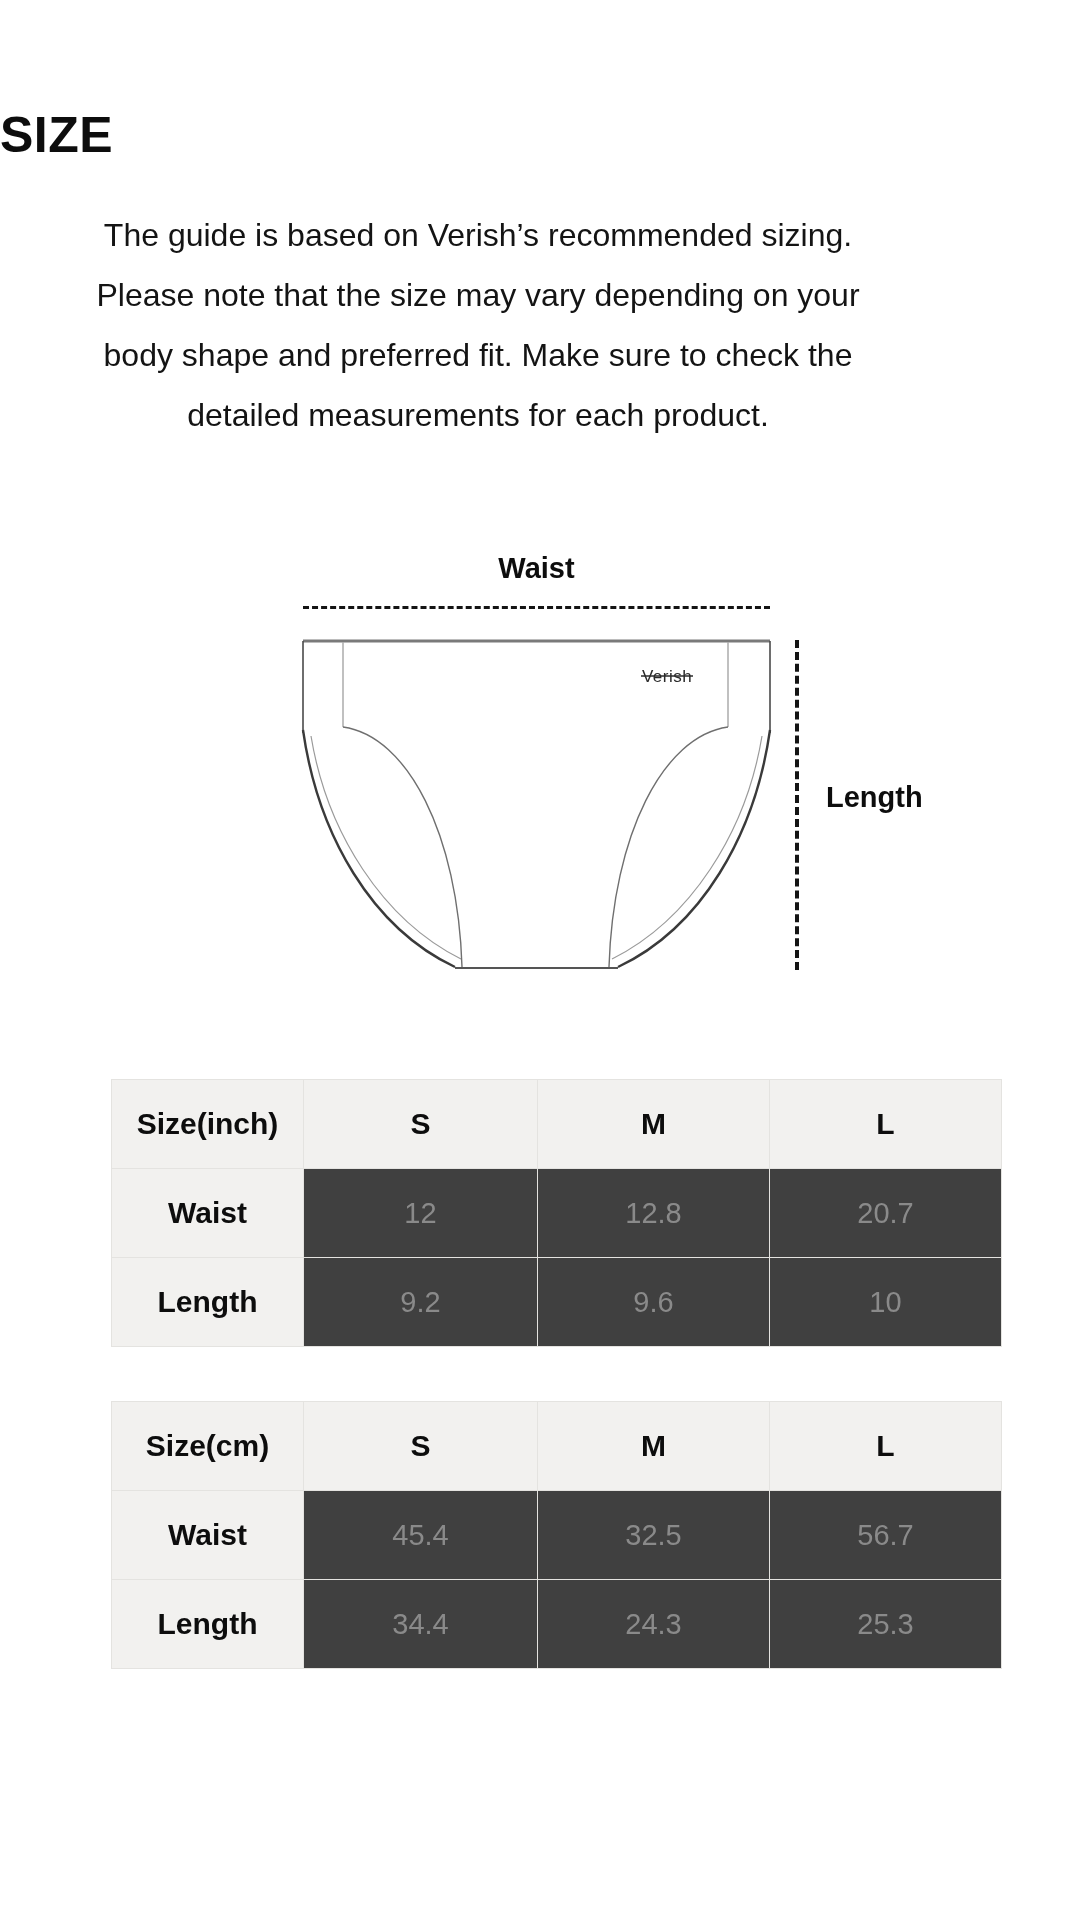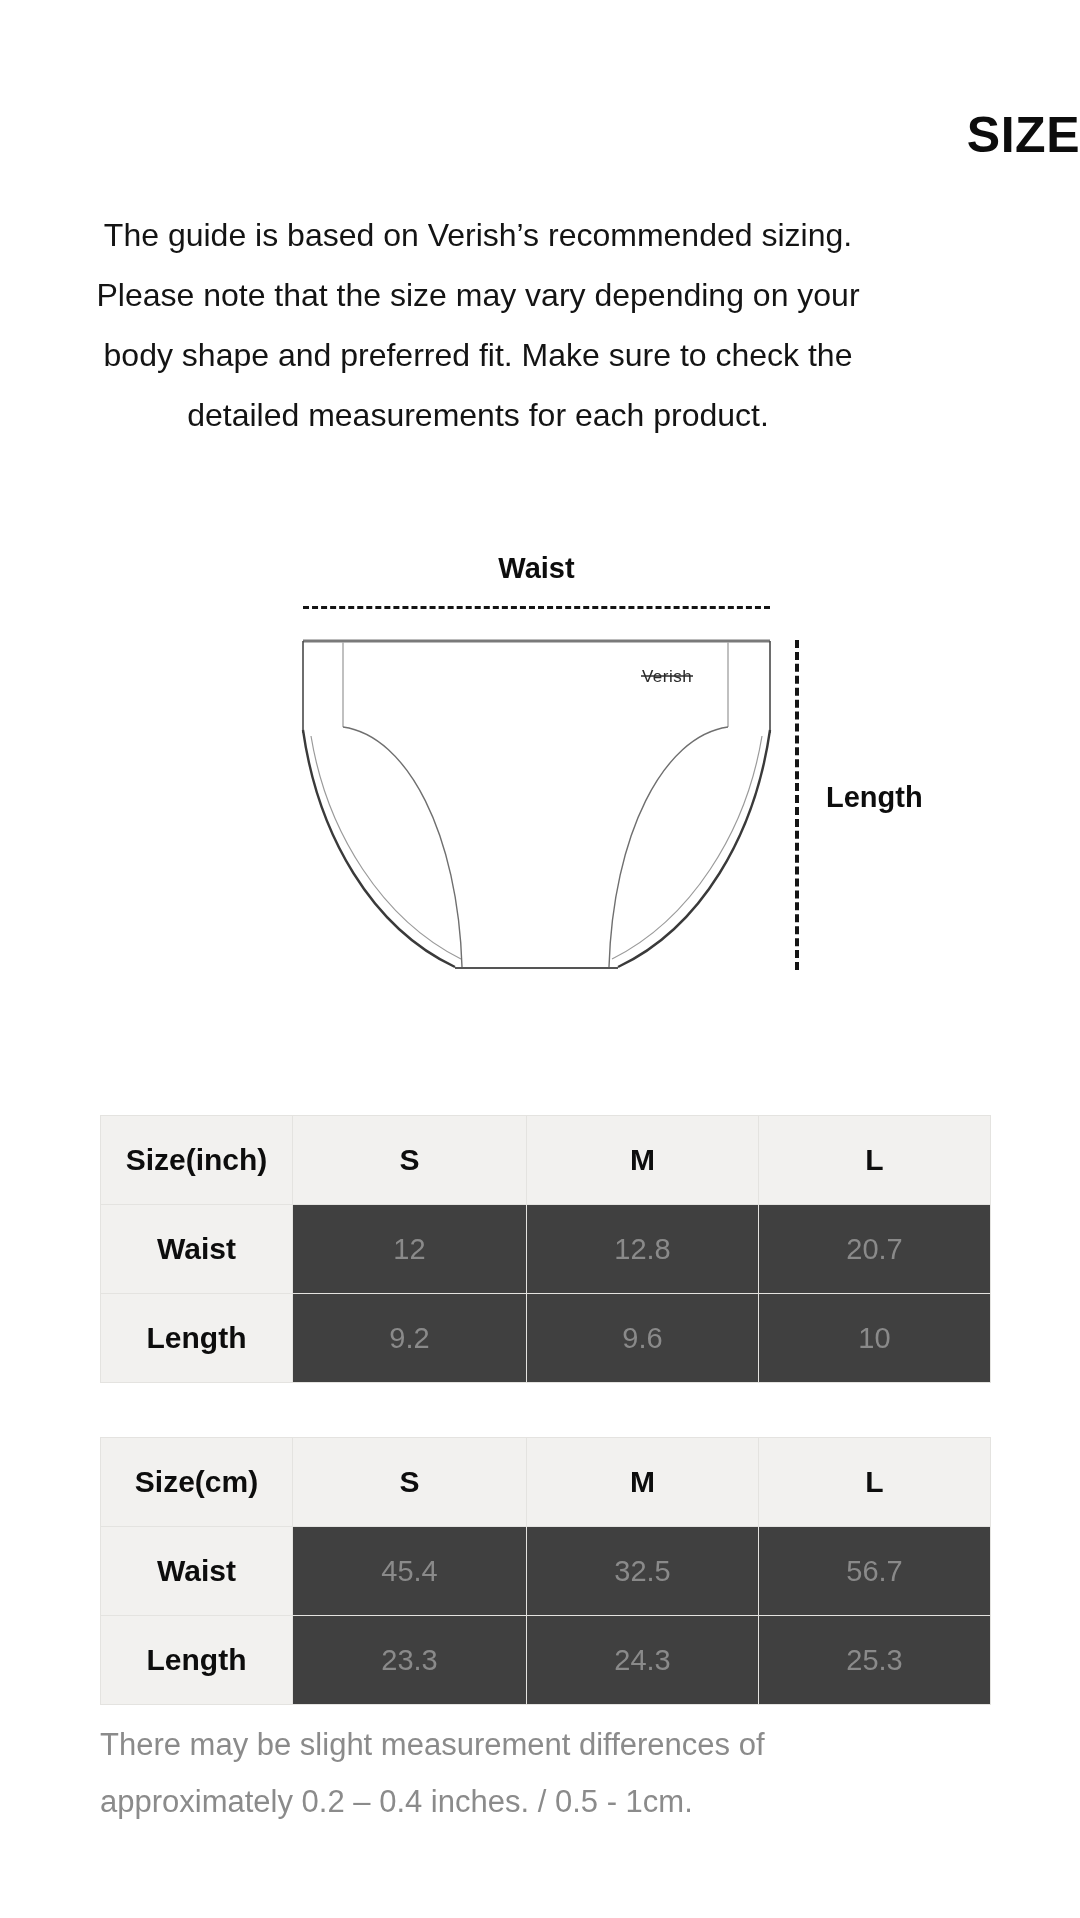--- a/index.html
+++ b/index.html
@@ -3,21 +3,21 @@
 <meta charset="utf-8">
 <style>
   html,body{margin:0;padding:0;background:#ffffff;}
   .page{
     position:relative;width:1080px;height:1918px;background:#ffffff;overflow:hidden;
     font-family:"Liberation Sans","DejaVu Sans",sans-serif;color:#111111;
   }
   .abs{position:absolute;}
   .page-title{
     left:0;top:105px;width:1080px;height:60px;line-height:60px;
-    text-align:right;font-size:50px;font-weight:700;letter-spacing:0.5px;color:#0d0d0d;
+    text-align:left;font-size:50px;font-weight:700;letter-spacing:0.5px;color:#0d0d0d;
   }
   .intro{
     left:0;top:205px;width:956px;text-align:center;
     font-size:32px;font-weight:400;color:#141414;
   }
   .intro .line{height:60px;line-height:60px;white-space:nowrap;}
   .waist-label{
     left:303px;top:548px;width:467px;height:40px;line-height:40px;
     text-align:center;font-size:29px;font-weight:700;color:#0d0d0d;
   }
@@ -28,22 +28,22 @@
   .length-line{
     left:795px;top:640px;width:0;height:330px;
     border-left:4px dashed #141414;
   }
   .length-label{
     left:826px;top:779px;height:36px;line-height:36px;
     font-size:29px;font-weight:700;color:#0d0d0d;
   }
   .briefs{left:290px;top:630px;}
   .size-table{
-    position:absolute;left:100px;width:890px;
-    border-collapse:collapse;table-layout:fixed;margin-top:36px;
+    position:absolute;left:111px;width:890px;
+    border-collapse:collapse;table-layout:fixed;
   }
   .size-table td{
     border:1px solid #e4e3e0;height:88px;text-align:center;vertical-align:middle;
     font-size:30px;padding:0;
   }
   .size-table td.hd{background:#f2f1ef;font-weight:700;color:#0d0d0d;}
   .size-table td.val{background:#404040;font-weight:500;color:#8a8a8a;font-size:29px;}
   .footnote{
     left:100px;top:1716px;width:900px;
     font-size:31px;font-weight:400;color:#8b8b8b;
@@ -135,25 +135,21 @@
       <td class="hd">L</td>
     </tr>
     <tr>
       <td class="hd">Waist</td>
       <td class="val">45.4</td>
       <td class="val">32.5</td>
       <td class="val">56.7</td>
     </tr>
     <tr>
       <td class="hd">Length</td>
-      <td class="val">23.3</td>
+      <td class="val">34.4</td>
       <td class="val">24.3</td>
       <td class="val">25.3</td>
     </tr>
   </tbody>
     </table>
 
-  <div class="abs footnote">
-    <div class="line">There may be slight measurement differences of</div>
-    <div class="line">approximately 0.2 – 0.4 inches. / 0.5 - 1cm.</div>
-  </div>
 
 </div>
 
 </body></html>

